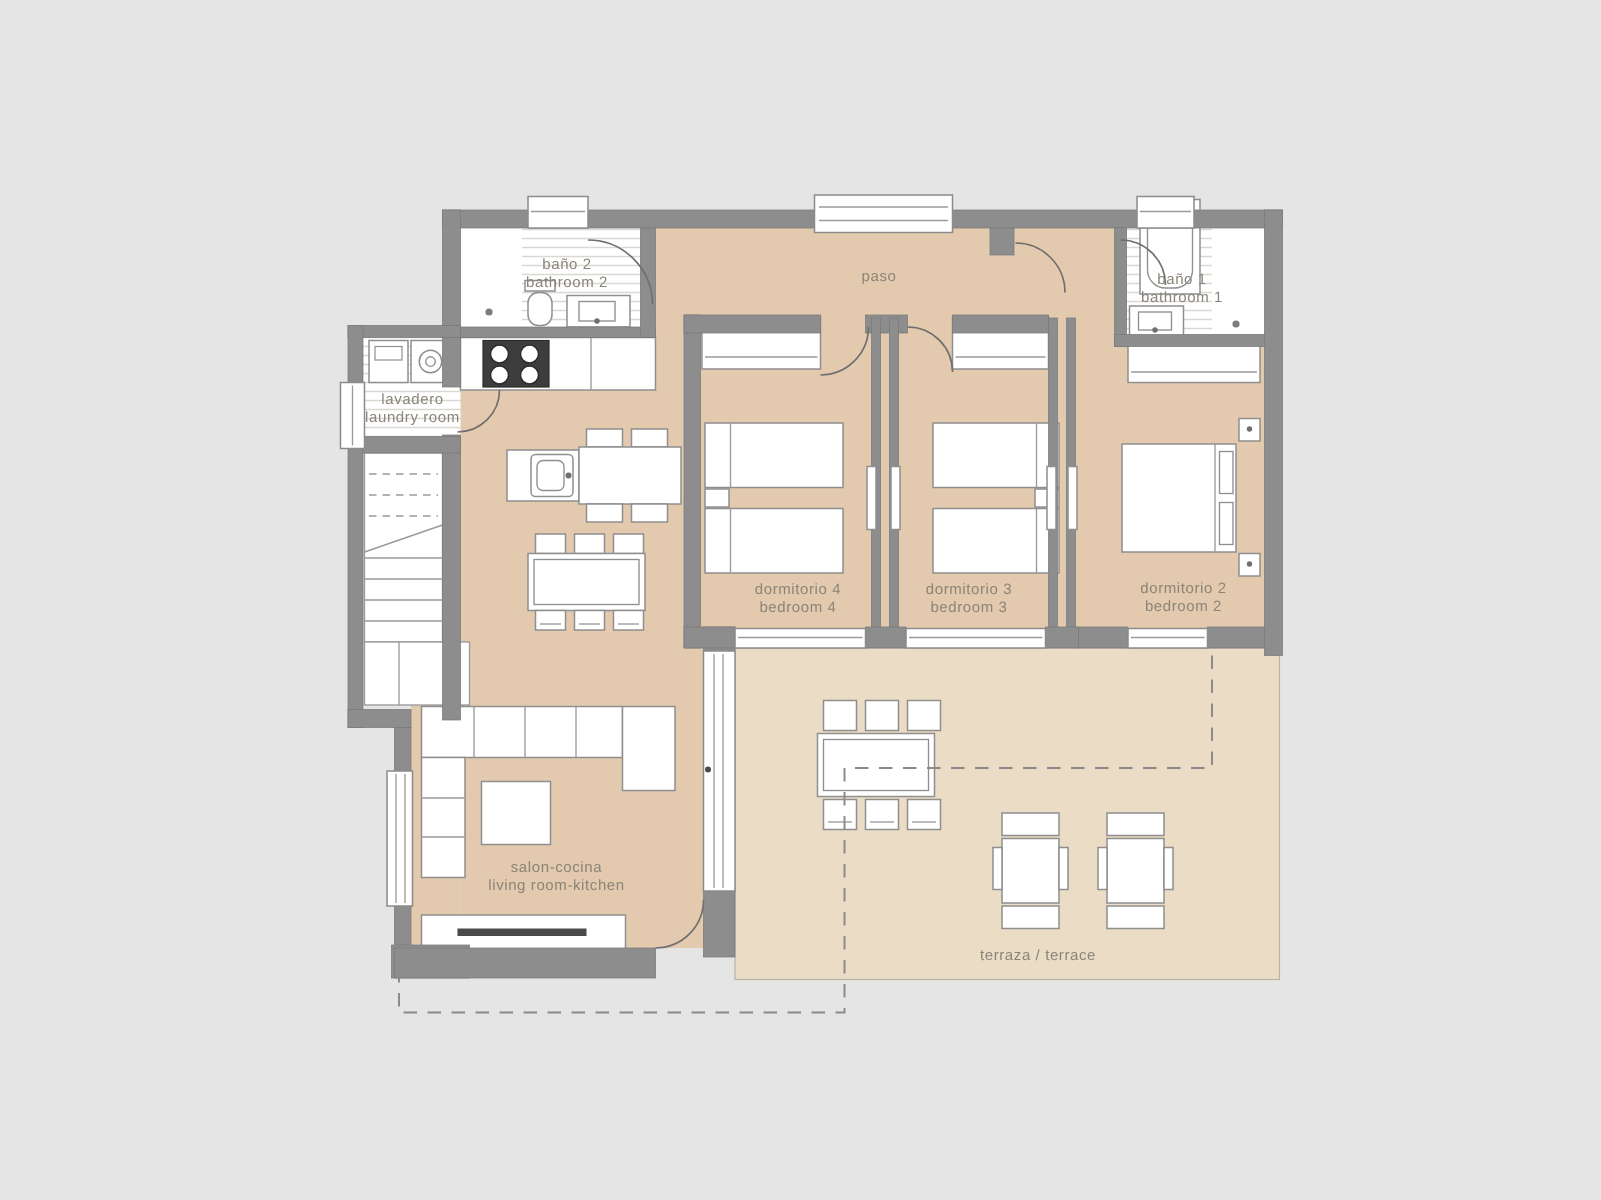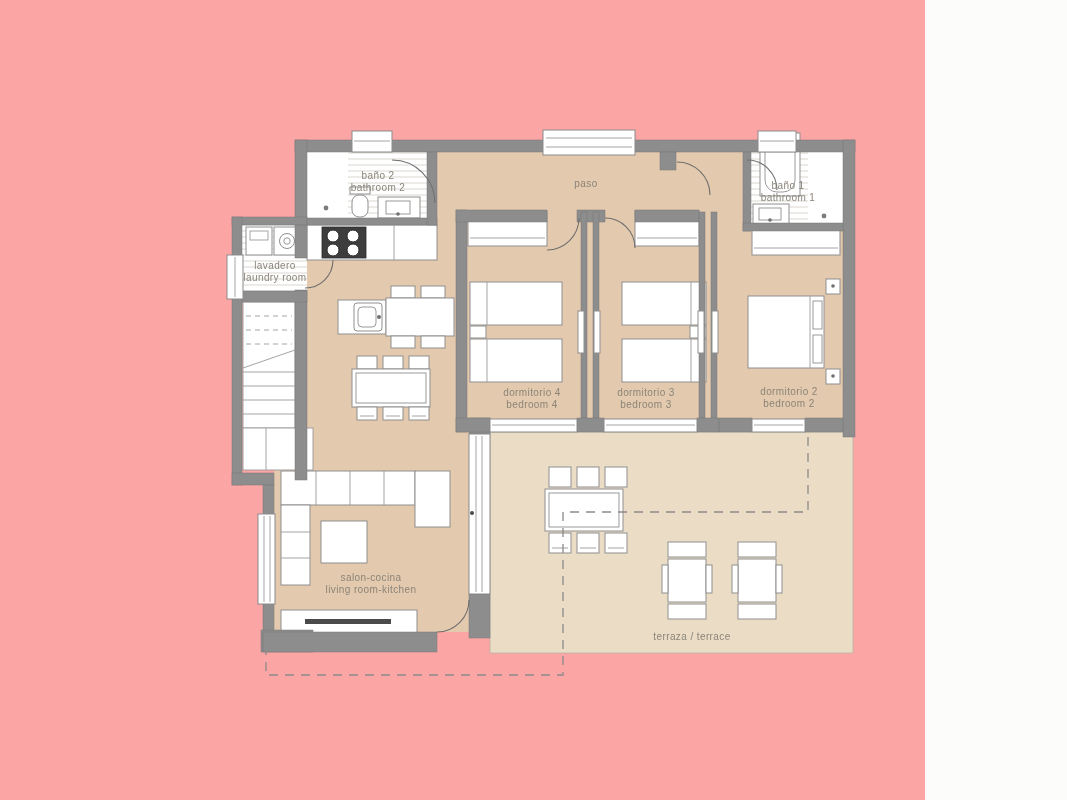--- a/index.html
+++ b/index.html
@@ -1,16 +1,16 @@
 <!DOCTYPE html>
 <html><head>
 <meta charset="utf-8">
 <style>
   html,body{margin:0;padding:0;background:#fcfcfa;}
-  #canvas{position:relative;width:925px;height:800px;background:#fca5a5;overflow:hidden;
+  #canvas{position:relative;width:1067px;height:800px;background:#e5e5e5;overflow:hidden;
           font-family:"Liberation Sans",sans-serif;}
   svg{position:absolute;inset:0;}
   text{font-family:"Liberation Sans",sans-serif;fill:#8b8579;letter-spacing:.4px;}
   .lbl{font-size:10px;}
   .wall{fill:#8d8d8d;stroke:#7a7a7a;stroke-width:.5;}
   .furn{fill:#ffffff;stroke:#8f8f8f;stroke-width:1;}
   .arc{stroke:#6f6f6f;stroke-width:1.1;fill:none;}
   .winline{stroke:#9a9a9a;stroke-width:.9;}
 </style>
 </head>

